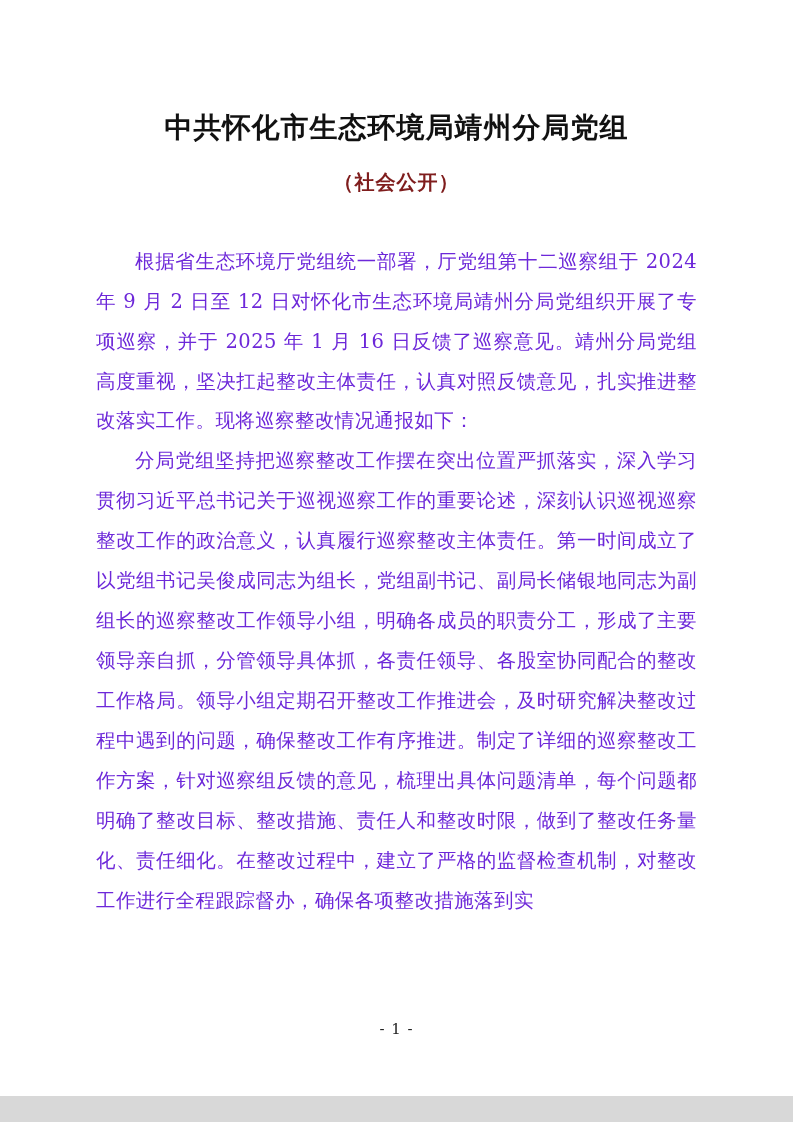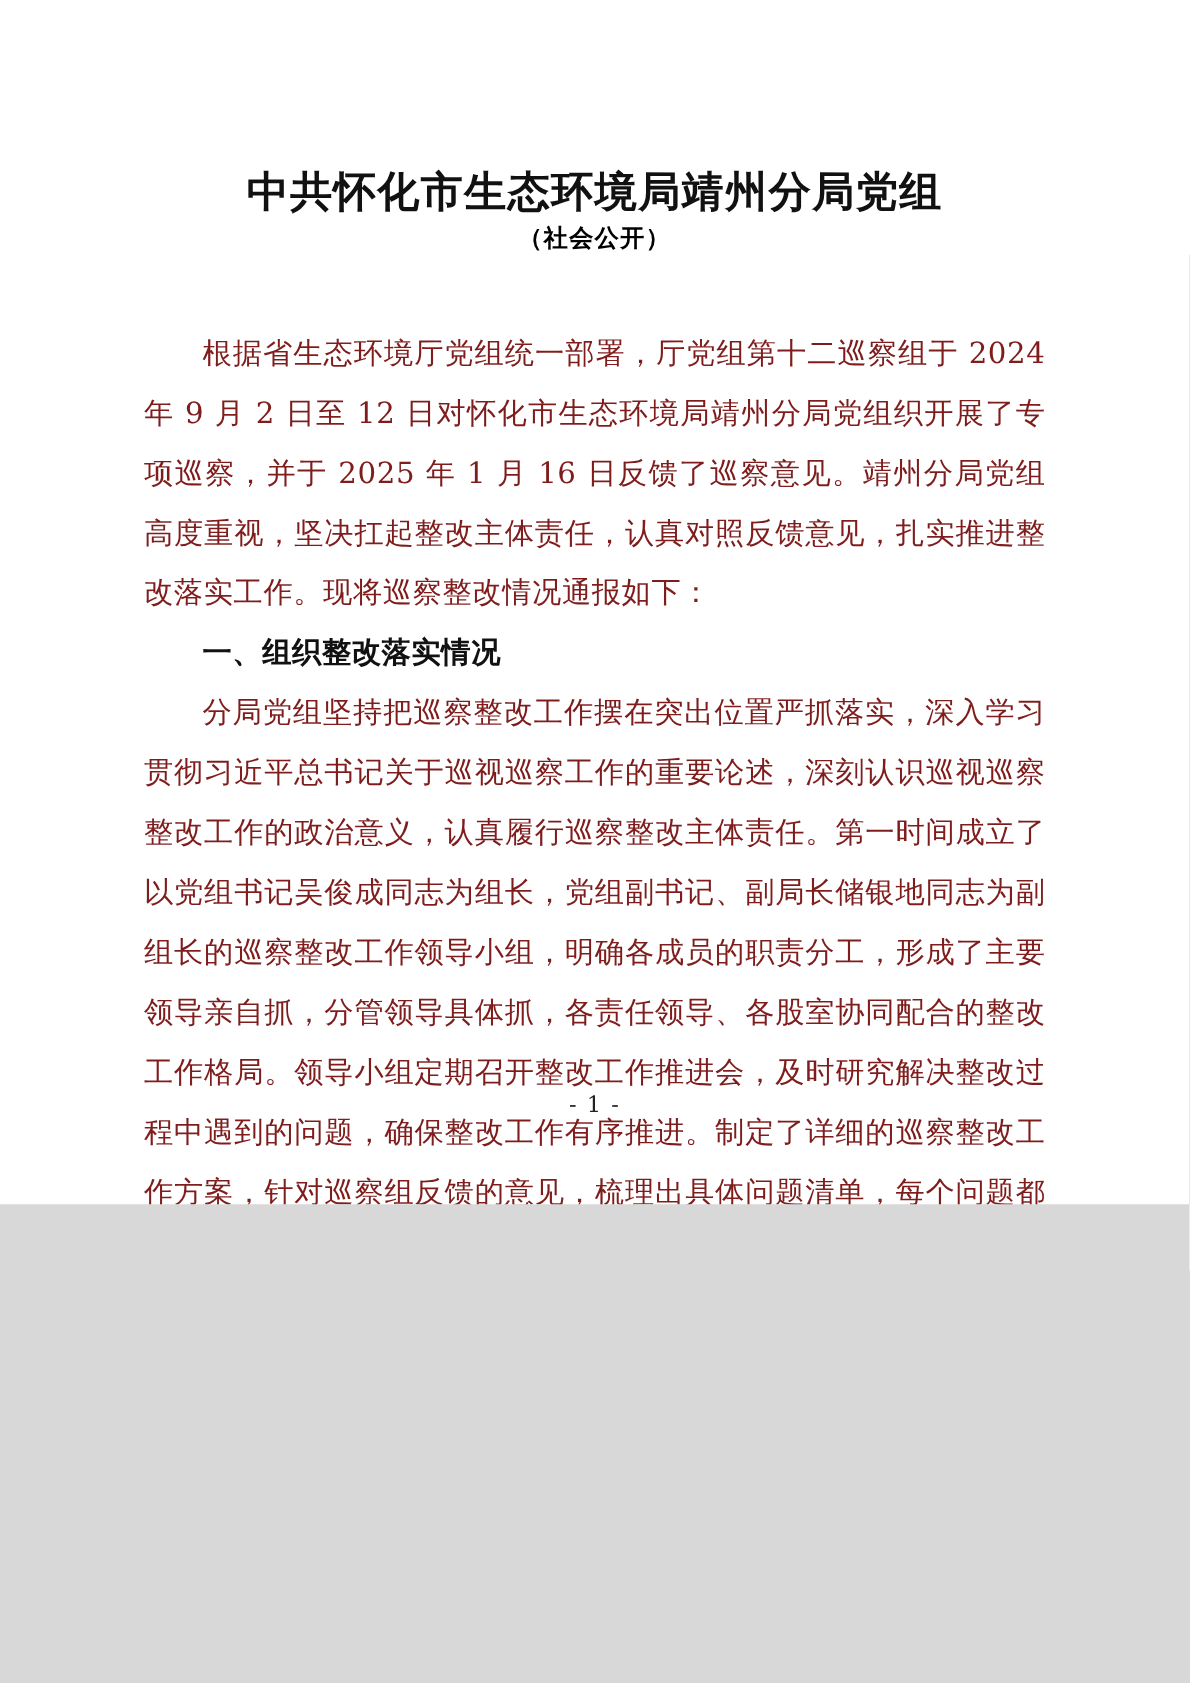--- a/index.html
+++ b/index.html
@@ -2,21 +2,21 @@
 <html><head>
 <meta charset="utf-8">
 <style>
   html, body {
     margin: 0;
     padding: 0;
     background: #d8d8d8;
   }
   .page {
     width: 793px;
-    height: 803px;
+    height: 1096px;
     background: #ffffff;
     margin: 0 auto;
     position: relative;
     box-sizing: border-box;
     padding: 11px;
     overflow: hidden;
     font-family: "DejaVu Serif", "Liberation Serif", serif;
     color: #1a1a1a;
   }
   .doc-body {
@@ -38,37 +38,37 @@
     color: #111;
     margin: 0;
   }
   .doc-title .line {
     display: block;
     white-space: nowrap;
   }
   .doc-subtitle {
     font-family: "DejaVu Sans", "Liberation Sans", sans-serif;
     font-weight: bold;
-    font-size: 16px;
+    font-size: 20px;
     letter-spacing: 1px;
-    color: #000000;
-    margin-top: 0;
+    color: #7f1d1d;
+    margin-top: 20px;
   }
   .content {
     margin-top: 46px;
   }
   p.para {
     margin: 0 0 0 0;
     font-size: 19.5px;
     line-height: 2.05;
     text-align: justify;
     text-justify: inter-ideograph;
     text-indent: 2em;
     letter-spacing: 0.4px;
-    color: #7f1d1d;
+    color: #6d28d9;
   }
   p.heading {
     margin: 0;
     font-family: "DejaVu Sans", "Liberation Sans", sans-serif;
     font-weight: bold;
     font-size: 19.5px;
     line-height: 2.05;
     text-indent: 2em;
     letter-spacing: 0.4px;
     color: #111;
@@ -93,20 +93,19 @@
 
     <div class="title-block">
       <h1 class="doc-title">
         <span class="line">中共怀化市生态环境局靖州分局党组</span>
       </h1>
       <div class="doc-subtitle">（社会公开）</div>
     </div>
 
     <div class="content">
       <p class="para">根据省生态环境厅党组统一部署，厅党组第十二巡察组于 2024 年 9 月 2 日至 12 日对怀化市生态环境局靖州分局党组织开展了专项巡察，并于 2025 年 1 月 16 日反馈了巡察意见。靖州分局党组高度重视，坚决扛起整改主体责任，认真对照反馈意见，扎实推进整改落实工作。现将巡察整改情况通报如下：</p>
-      <p class="heading">一、组织整改落实情况</p>
       <p class="para">分局党组坚持把巡察整改工作摆在突出位置严抓落实，深入学习贯彻习近平总书记关于巡视巡察工作的重要论述，深刻认识巡视巡察整改工作的政治意义，认真履行巡察整改主体责任。第一时间成立了以党组书记吴俊成同志为组长，党组副书记、副局长储银地同志为副组长的巡察整改工作领导小组，明确各成员的职责分工，形成了主要领导亲自抓，分管领导具体抓，各责任领导、各股室协同配合的整改工作格局。领导小组定期召开整改工作推进会，及时研究解决整改过程中遇到的问题，确保整改工作有序推进。制定了详细的巡察整改工作方案，针对巡察组反馈的意见，梳理出具体问题清单，每个问题都明确了整改目标、整改措施、责任人和整改时限，做到了整改任务量化、责任细化。在整改过程中，建立了严格的监督检查机制，对整改工作进行全程跟踪督办，确保各项整改措施落到实</p>
     </div>
 
   </div>
 
   <div class="page-number">- 1 -</div>
 </div>
 
 </body></html>

